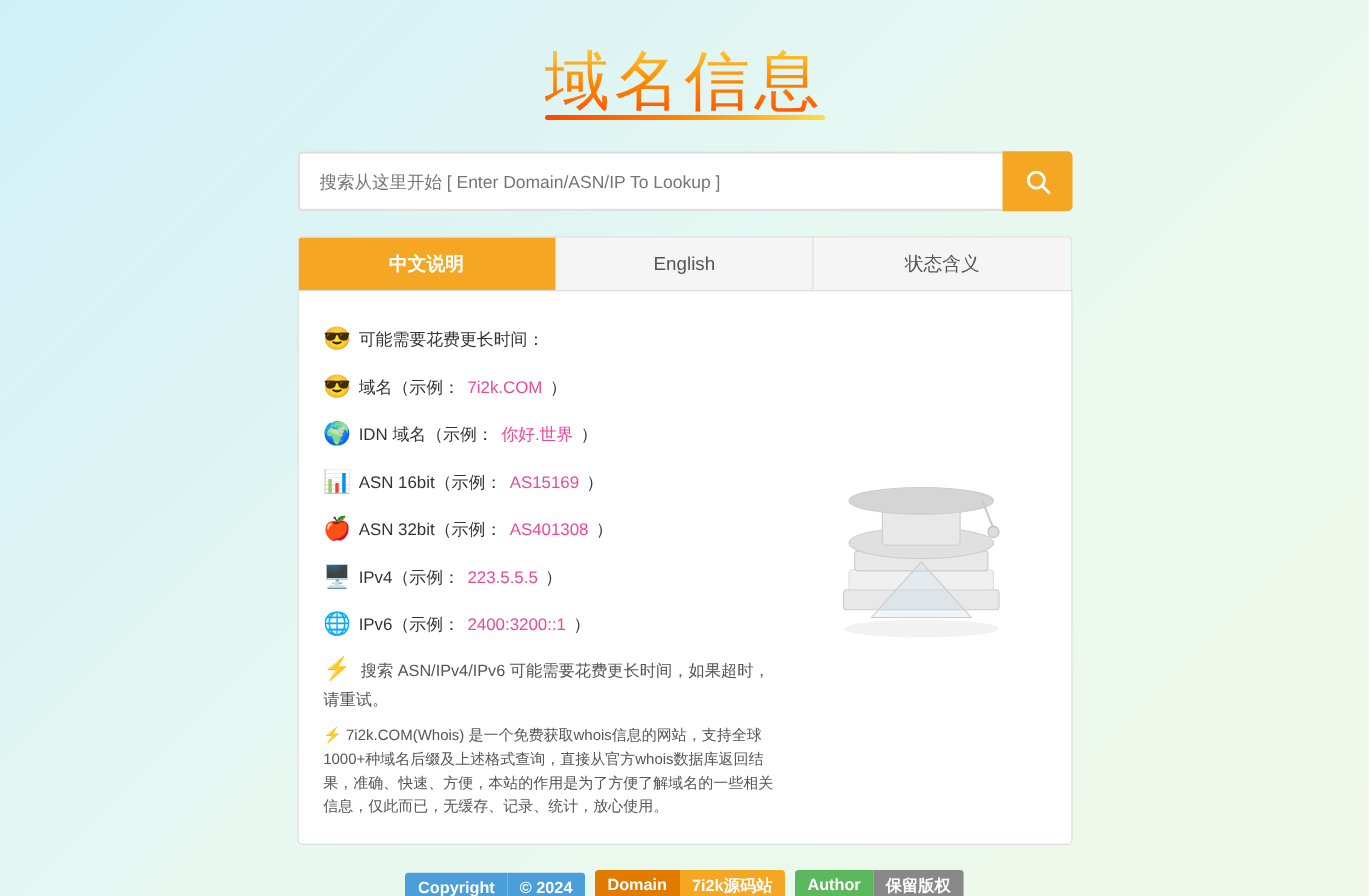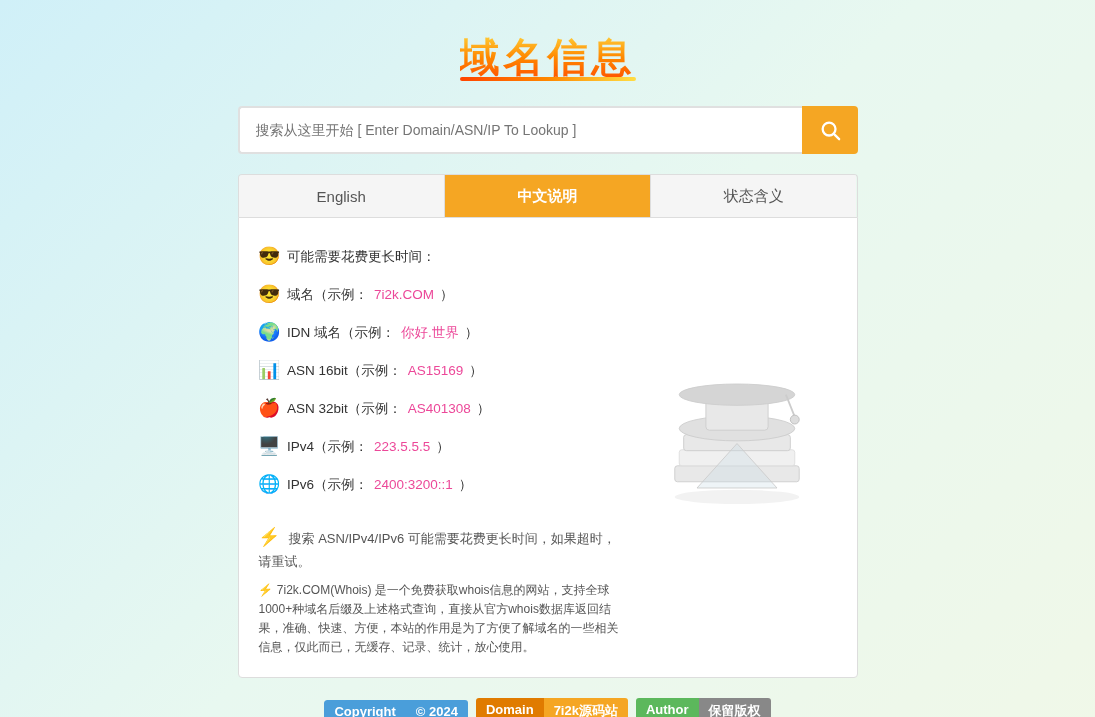--- a/index.html
+++ b/index.html
@@ -11,22 +11,22 @@
       flex-direction: column;
       align-items: center;
       padding: 30px 20px 20px;
     }
 
     
     .logo-container {
       margin-bottom: 25px;
     }
     .logo-text {
-      font-size: 40px;
-      font-weight: 700;
+      font-size: 52px;
+      font-weight: 400;
       background: linear-gradient(180deg, #ffdd44 0%, #ff8800 50%, #ff4400 100%);
       -webkit-background-clip: text;
       -webkit-text-fill-color: transparent;
       background-clip: text;
       text-shadow: none;
       font-family: "Microsoft YaHei", sans-serif;
       letter-spacing: 4px;
       position: relative;
     }
     .logo-underline {
@@ -132,21 +132,21 @@
       font-size: 13.5px;
       color: #333;
     }
     .item-icon {
       font-size: 18px;
       flex-shrink: 0;
     }
     .link-orange { color: #ec4899; text-decoration: none; }
 
     .note-row {
-      margin-top: 21px;
+      margin-top: 4px;
       font-size: 13px;
       color: #555;
       line-height: 1.6;
     }
     .note-row .bullet { color: #f5a623; font-size: 18px; margin-right: 4px; }
 
     .desc-row {
       margin-top: 8px;
       font-size: 12px;
       color: #555;
@@ -198,25 +198,25 @@
   <input class="search-input" type="text" placeholder="搜索从这里开始 [ Enter Domain/ASN/IP To Lookup ]" style="">
   <button class="search-button">
     <svg width="22" height="22" viewBox="0 0 24 24" fill="none" stroke="white" stroke-width="2.5" stroke-linecap="round" stroke-linejoin="round">
       <circle cx="11" cy="11" r="7"></circle>
       <line x1="17" y1="17" x2="22" y2="22"></line>
     </svg>
   </button>
 </div>
 
 <div class="tabs-container">
+  <div class="tab active">
+    <span>中文说明</span>
+  </div>
   <div class="tab">
     <span>English</span>
-  </div>
-  <div class="tab active">
-    <span>中文说明</span>
   </div>
   <div class="tab">
     <span>状态含义</span>
   </div>
 </div>
 
 <div class="content-box">
   <div class="content-left">
 
     <div class="item-row">

